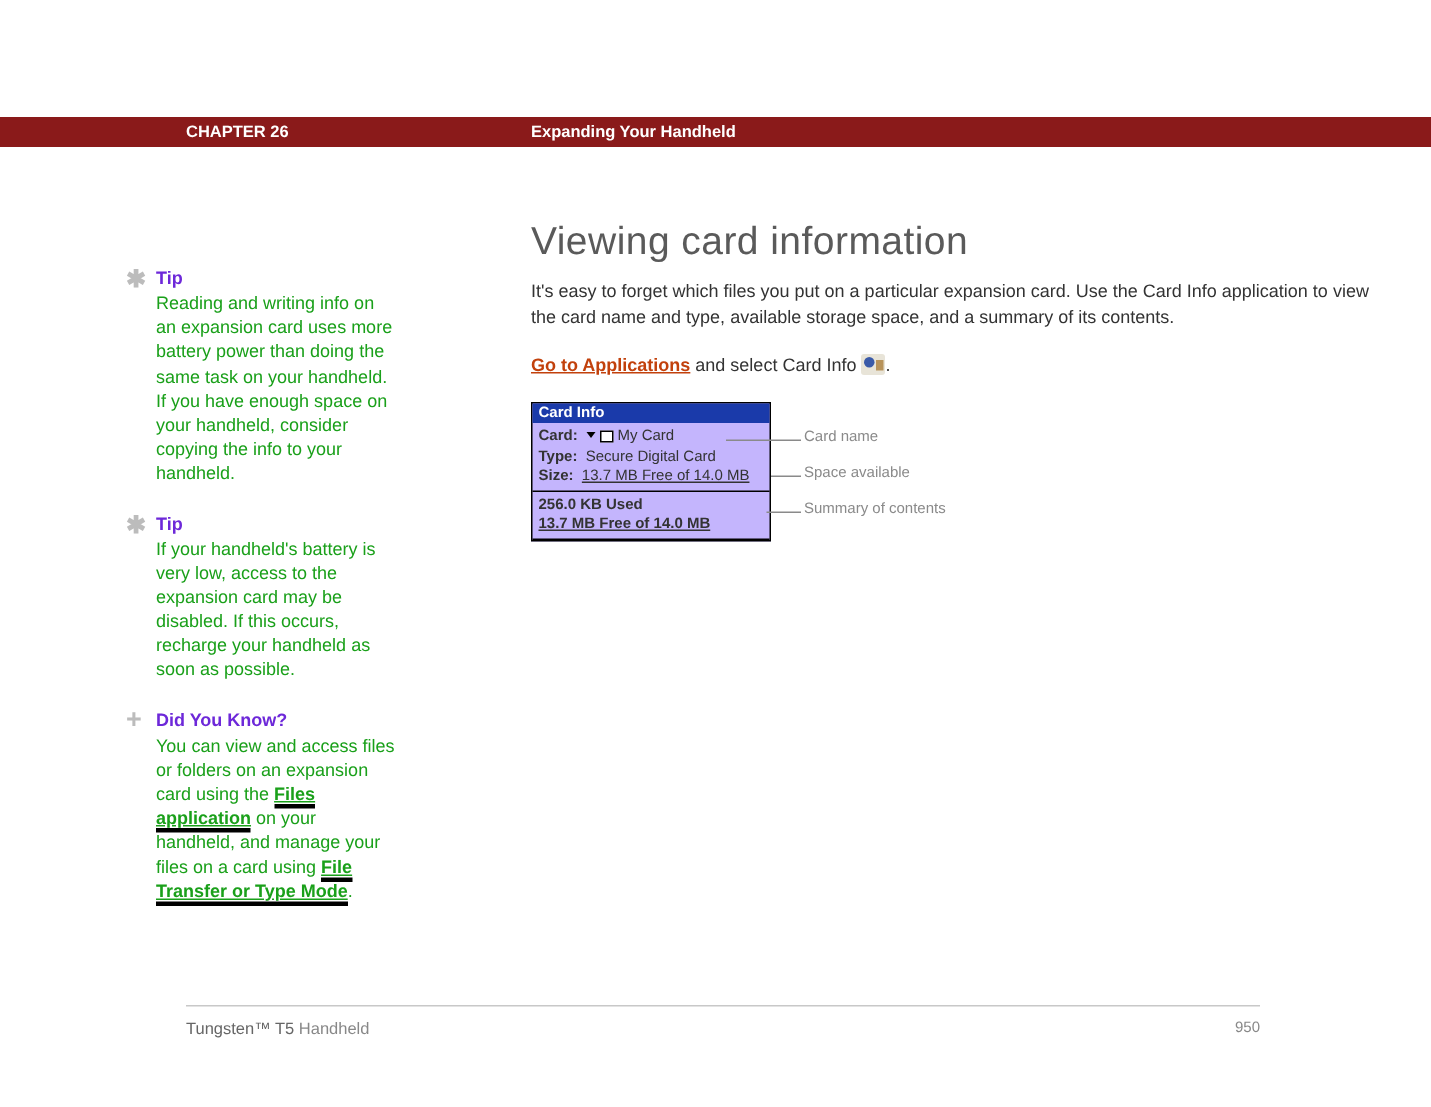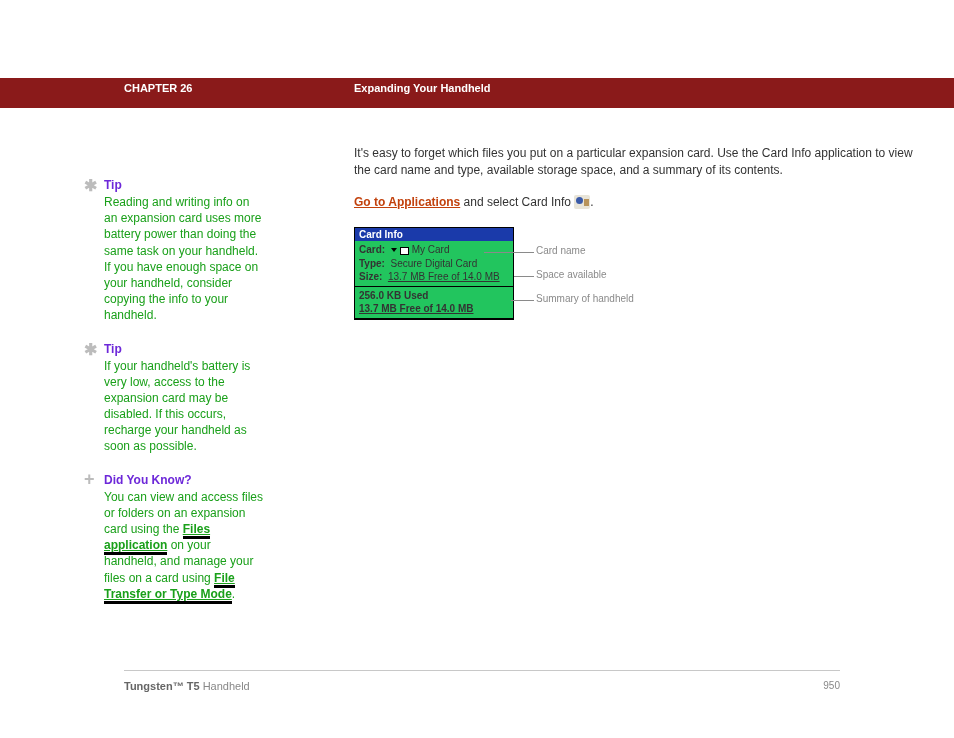--- a/index.html
+++ b/index.html
@@ -10,21 +10,21 @@
     font-family: "Helvetica Neue", Helvetica, Arial, sans-serif;
     color: #333;
     position: relative;
     overflow: hidden;
   }
   .header-bar {
     position: absolute;
     top: 78px;
     left: 0;
     width: 100%;
-    height: 30px;
+    height: 20px;
     background: #8a1a1a;
     color: #fff;
     font-weight: bold;
     font-size: 11px;
   }
   .header-chapter {
     position: absolute;
     left: 124px;
     top: 4px;
   }
@@ -120,21 +120,21 @@
     width: 5px; height: 7px;
     background: #b8935a;
   }
   .card-panel-wrap {
     position: relative;
   }
   .card-panel {
     width: 160px;
     border: 1px solid #000;
     font-size: 10px;
-    background: #22c55e;
+    background: #c4b5fd;
   }
   .card-titlebar {
     background: #1a3aaa;
     color: #fff;
     font-weight: bold;
     padding: 1px 4px;
     font-size: 10px;
   }
   .card-section, .card-section2, .card-section3 {
     padding: 2px 4px;
@@ -184,21 +184,21 @@
     height: 1px;
     background: #c8c8c8;
   }
   .footer-left {
     position: absolute;
     left: 124px;
     top: 680px;
     font-size: 11px;
     color: #888;
   }
-  .footer-left b { color: #666; font-weight: bold; }
+  .footer-left b { color: #666; font-weight: normal; }
   .footer-right {
     position: absolute;
     right: 114px;
     top: 680px;
     font-size: 10px;
     color: #888;
   }
 </style>
 </head>
 <body>
@@ -226,20 +226,21 @@
     <span class="tip-icon" style="font-size:18px;top:-4px;">+</span>
     <div class="tip-label">Did You Know?</div>
     <div class="tip-body">
       <span>You can view and access files or folders on an expansion card using the </span><a href="#" class="tip-link">Files application</a><span> on your handheld, and manage your files on a card using </span><a href="#" class="tip-link">File Transfer or Type Mode</a><span>.</span>
     </div>
   </div>
 
 </div>
 
 <div class="main">
+  <h1 class="page-title">Viewing card information</h1>
   <p class="intro">It's easy to forget which files you put on a particular expansion card. Use the Card Info application to view the card name and type, available storage space, and a summary of its contents.</p>
   <p class="instruction">
     <a href="#" class="step-link">Go to Applications</a><span> and select Card Info </span><span class="step-icon"></span><span>.</span>
   </p>
 
   <div class="card-panel-wrap">
     <div class="card-panel">
       <div class="card-titlebar">Card Info</div>
       <div class="card-section">
         <div class="row">
@@ -262,21 +263,21 @@
       <div class="callout" style="left:22px; top:18px;text-align:right;">
         <span class="line" style="left:-52px; top:7px; width:50px;"></span>
         <span>Card name</span>
       </div>
       <div class="callout" style="left:22px; top:42px;">
         <span class="line" style="left:-22px; top:7px; width:20px;"></span>
         <span>Space available</span>
       </div>
       <div class="callout" style="left:22px; top:66px;">
         <span class="line" style="left:-25px; top:7px; width:23px;"></span>
-        <span>Summary of handheld</span>
+        <span>Summary of contents</span>
       </div>
     </div>
   </div>
 </div>
 
 <div class="footer-line"></div>
 <div class="footer-left">
   <b>Tungsten™ T5</b><span> Handheld</span>
 </div>
 <div class="footer-right">950</div>

